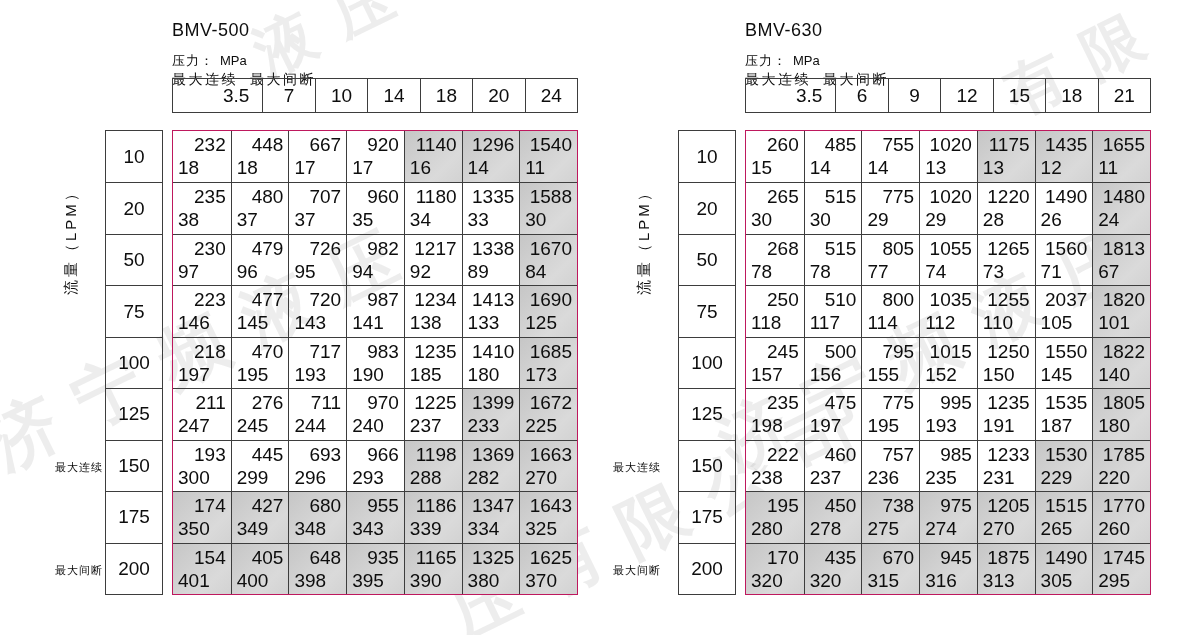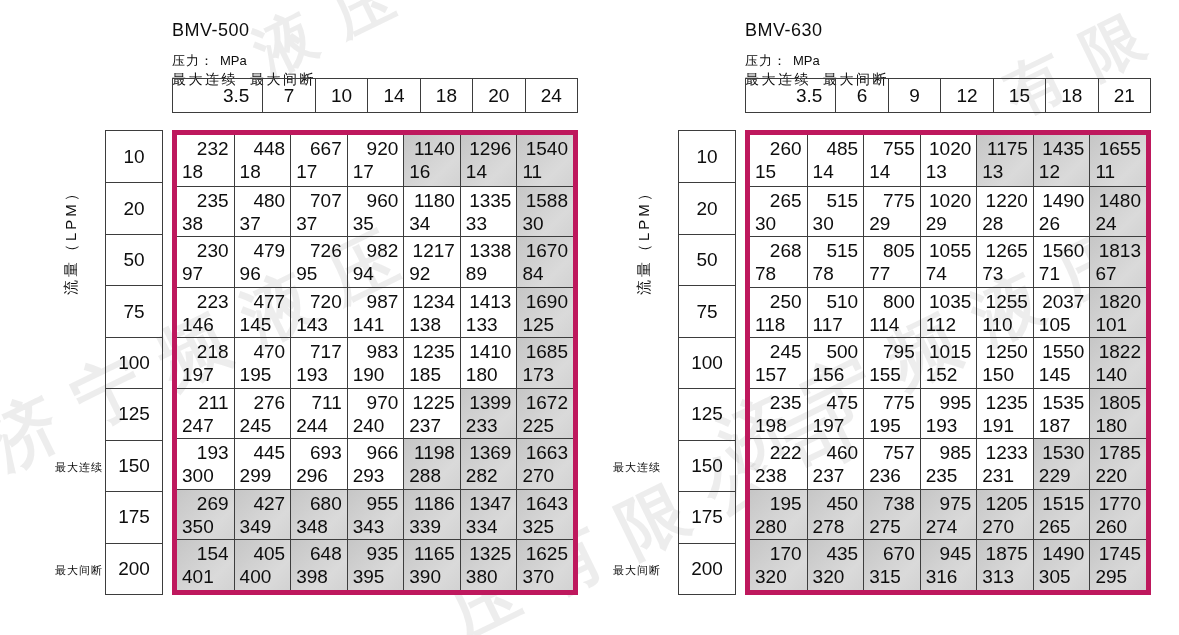--- a/index.html
+++ b/index.html
@@ -23,21 +23,21 @@
   .hcell:first-child{border-left:none;}
 
   .flowcol{left:105px;top:130px;width:58px;height:465px;display:grid;
            grid-template-rows:repeat(9,1fr);border:1px solid #3d3d3d;box-sizing:border-box;}
   .fcell{border-top:1px solid #3d3d3d;display:flex;align-items:center;justify-content:center;
          font-size:19px;}
   .fcell:first-child{border-top:none;}
 
   .grid{left:172px;top:130px;width:406px;height:465px;display:grid;
         grid-template-columns:repeat(7,1fr);grid-template-rows:repeat(9,1fr);
-        border:5px solid #be185d;box-sizing:border-box;}
+        border:1px solid #be185d;box-sizing:border-box;}
   .cell{border-left:1px solid #3d3d3d;border-top:1px solid #3d3d3d;box-sizing:border-box;
         padding:2px 5px 0 5px;font-size:19px;line-height:23px;overflow:hidden;}
   .cell:nth-child(7n+1){border-left:none;}
   .cell:nth-child(-n+7){border-top:none;}
   .cell .t{display:block;text-align:right;}
   .cell .b{display:block;text-align:left;}
   .cell.shaded{background:linear-gradient(135deg,#c6c6c6 0%,#dadada 70%,#d2d2d2 100%);}
 
   .vlabel{left:62px;top:295px;width:160px;height:22px;transform:rotate(-90deg);
           transform-origin:0 0;font-size:15px;letter-spacing:3px;white-space:nowrap;}
@@ -285,21 +285,21 @@
         </div>
         <div class="cell shaded">
           <span class="t">1369</span>
           <span class="b">282</span>
         </div>
         <div class="cell shaded">
           <span class="t">1663</span>
           <span class="b">270</span>
         </div>
         <div class="cell shaded">
-          <span class="t">269</span>
+          <span class="t">174</span>
           <span class="b">350</span>
         </div>
         <div class="cell shaded">
           <span class="t">427</span>
           <span class="b">349</span>
         </div>
         <div class="cell shaded">
           <span class="t">680</span>
           <span class="b">348</span>
         </div>

